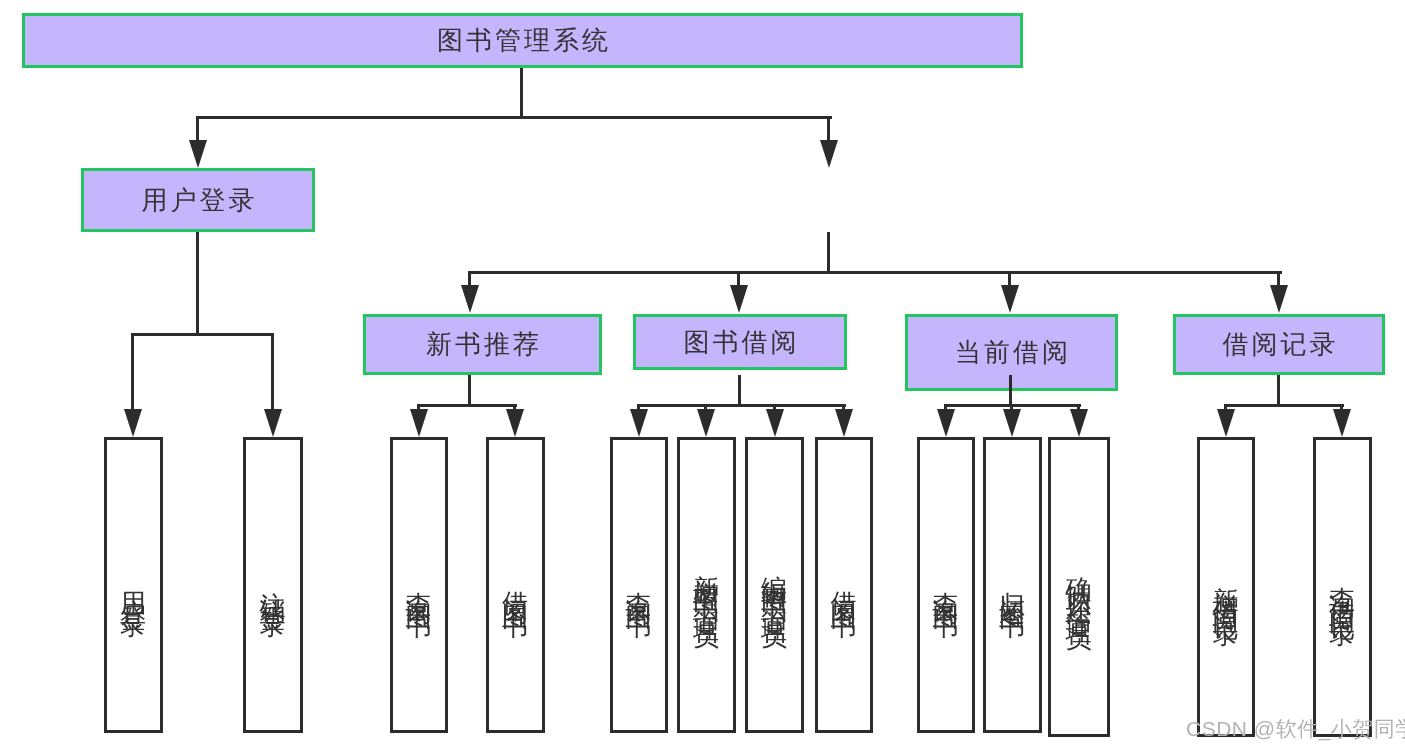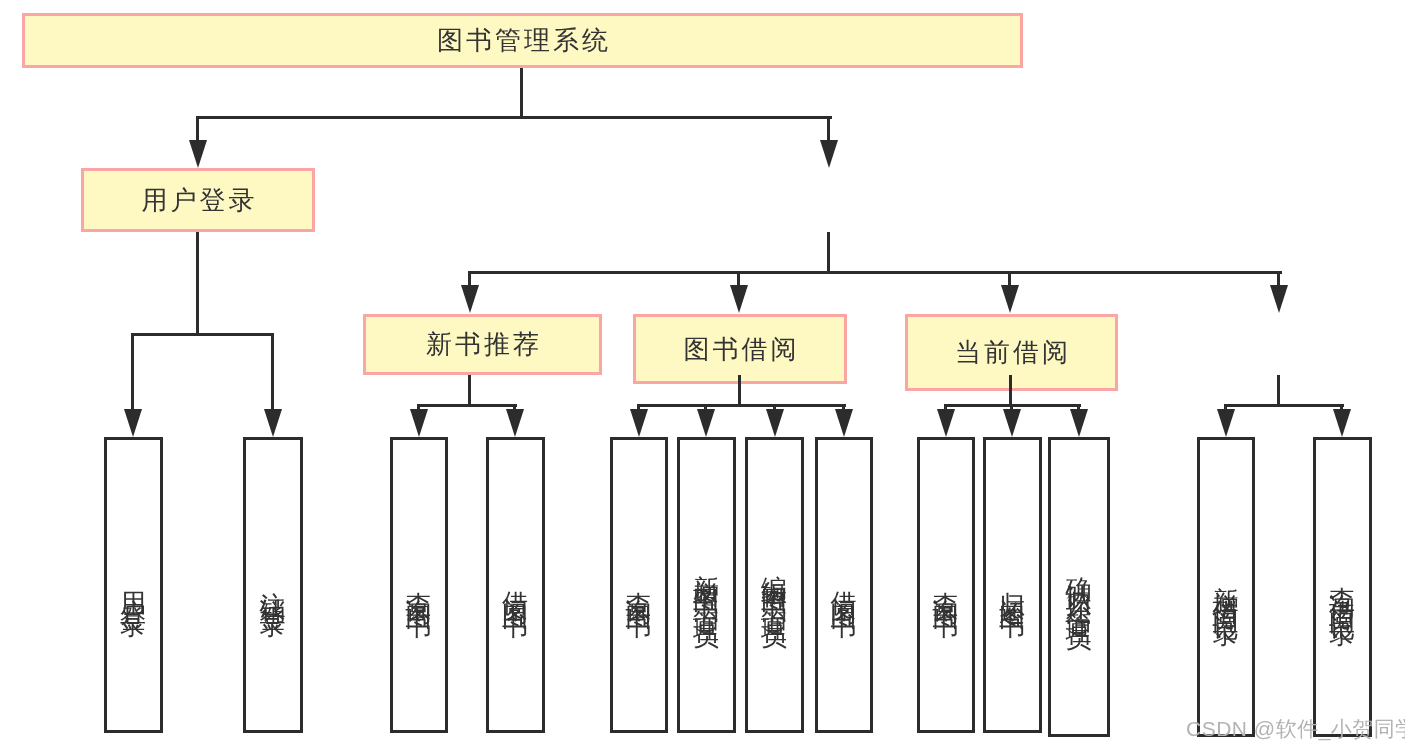--- a/index.html
+++ b/index.html
@@ -1,21 +1,21 @@
 <!DOCTYPE html>
 <html><head>
 <meta charset="utf-8">
 <style>
   html,body{margin:0;padding:0;background:#fff;}
   .stage{
     position:relative;width:1405px;height:747px;background:#fff;overflow:hidden;
     font-family:"Liberation Sans",sans-serif;color:#333;
   }
   .box{
-    position:absolute;box-sizing:border-box;border:3px solid #fca5a5;background:#fef9c3;
+    position:absolute;box-sizing:border-box;border:3px solid #22c55e;background:#c4b5fd;
     display:flex;align-items:center;justify-content:center;
     font-size:26px;letter-spacing:3px;text-indent:3px;color:#333;white-space:nowrap;
   }
   .vbox{
     position:absolute;box-sizing:border-box;border:3px solid #2c2c2c;background:#fff;
     display:flex;align-items:center;justify-content:center;
     writing-mode:vertical-rl;text-orientation:mixed;
     font-size:26px;letter-spacing:7px;color:#333;line-height:1;
   }
   .hl{position:absolute;height:3px;background:#2c2c2c;}
@@ -58,22 +58,23 @@
   <div class="vl" style="left:468px;top:271px;height:16px;"></div>
   <div class="ar" style="left:461px;top:285px;"></div>
   <div class="vl" style="left:737px;top:271px;height:16px;"></div>
   <div class="ar" style="left:730px;top:285px;"></div>
   <div class="vl" style="left:1008px;top:271px;height:16px;"></div>
   <div class="ar" style="left:1001px;top:285px;"></div>
   <div class="vl" style="left:1277px;top:271px;height:16px;"></div>
   <div class="ar" style="left:1270px;top:285px;"></div>
 
   <div class="box" style="left:363px;top:314px;width:239px;height:61px;">新书推荐</div>
-  <div class="box" style="left:633px;top:314px;width:214px;height:70px;">图书借阅</div>
+  <div class="box" style="left:633px;top:314px;width:214px;height:56px;">图书借阅</div>
   <div class="box" style="left:905px;top:314px;width:213px;height:77px;">当前借阅</div>
+  <div class="box" style="left:1173px;top:314px;width:212px;height:61px;">借阅记录</div>
 
   <div class="vl" style="left:468px;top:375px;height:31px;"></div>
   <div class="hl" style="left:417px;top:404px;width:100px;"></div>
   <div class="vl" style="left:417px;top:404px;height:8px;"></div>
   <div class="ar" style="left:410px;top:409px;"></div>
   <div class="vl" style="left:513px;top:404px;height:8px;"></div>
   <div class="ar" style="left:506px;top:409px;"></div>
 
   <div class="vl" style="left:738px;top:375px;height:31px;"></div>
   <div class="hl" style="left:637px;top:404px;width:209px;"></div>

